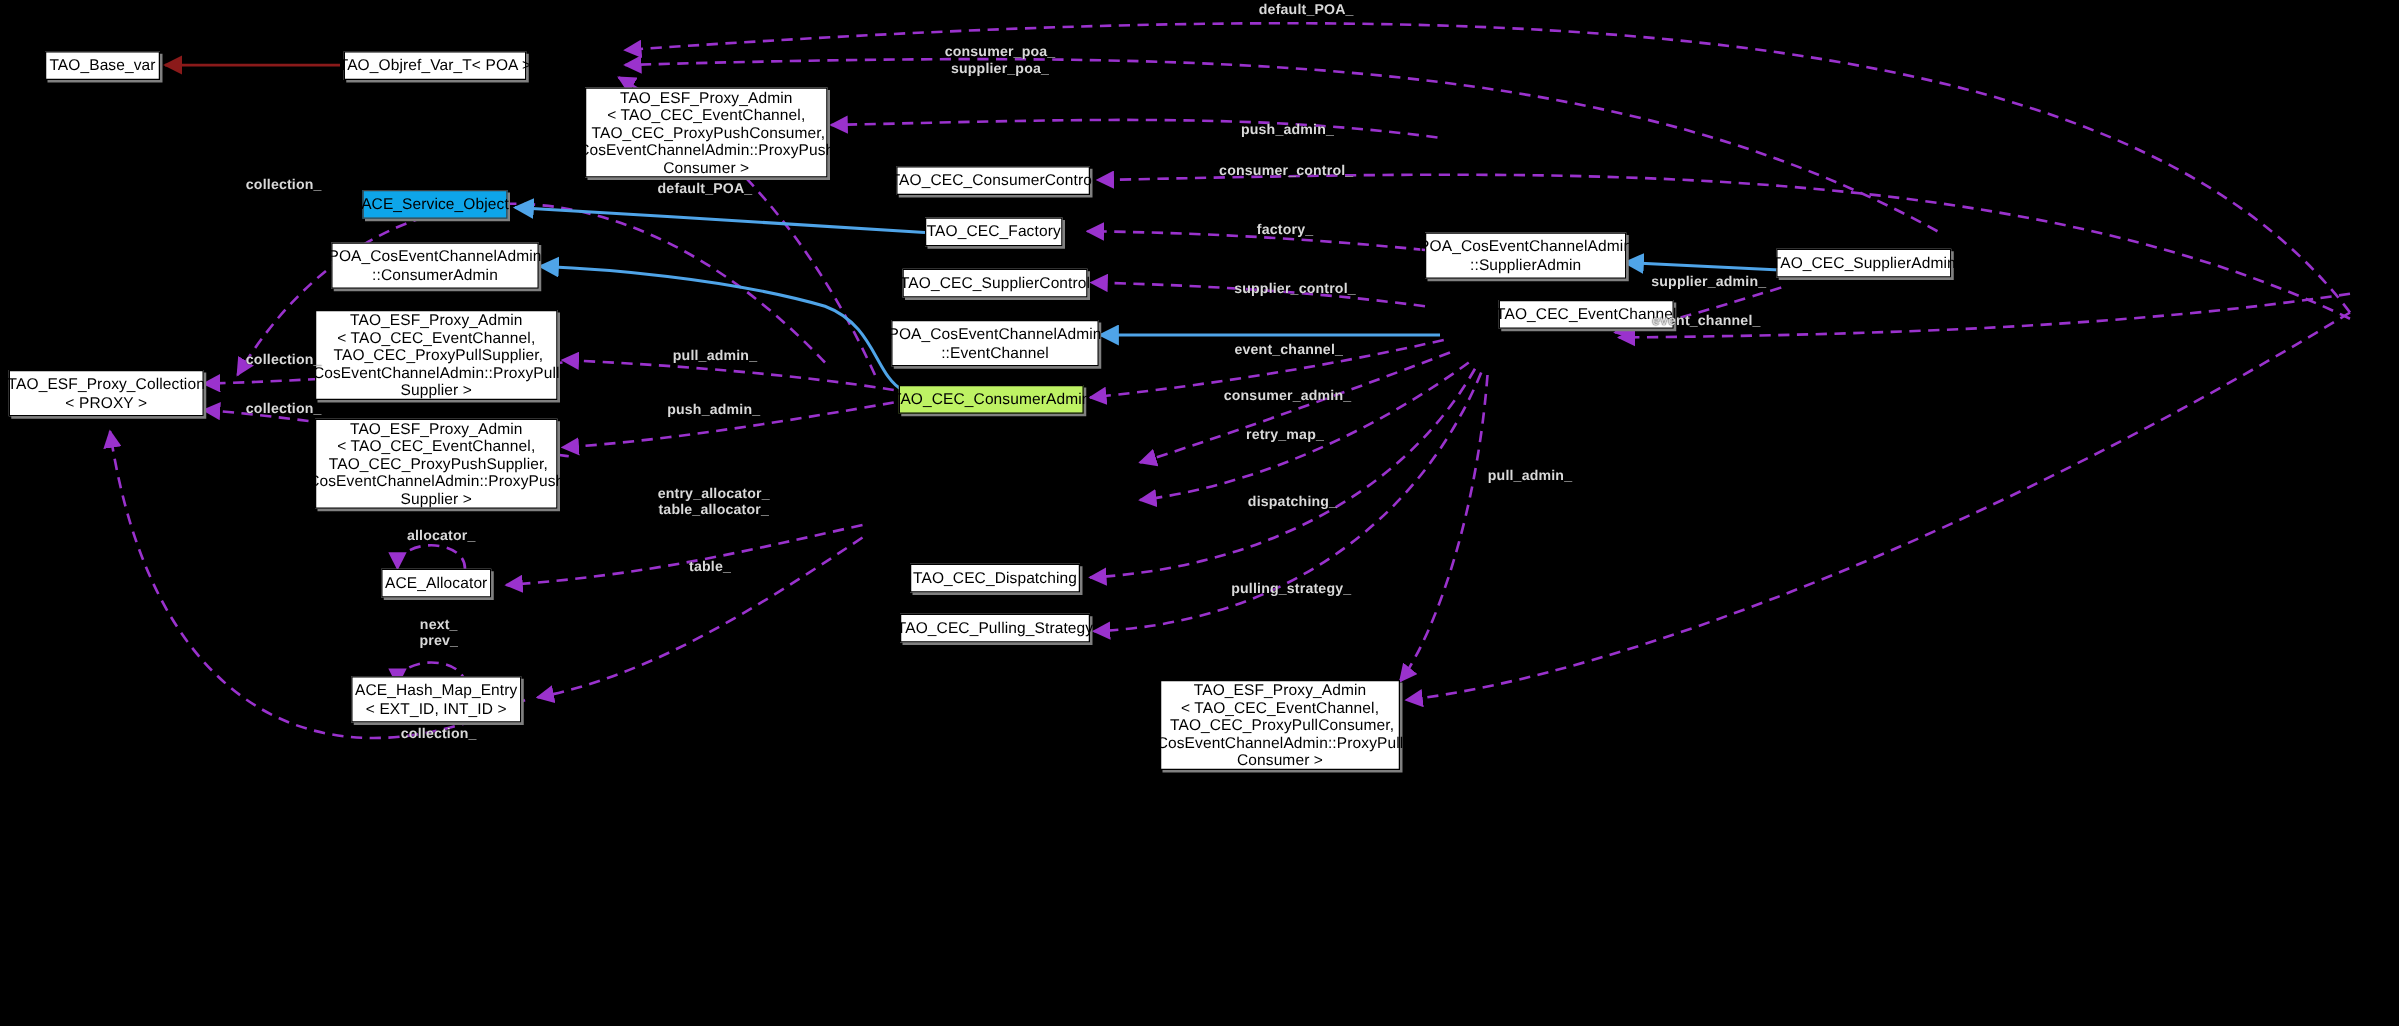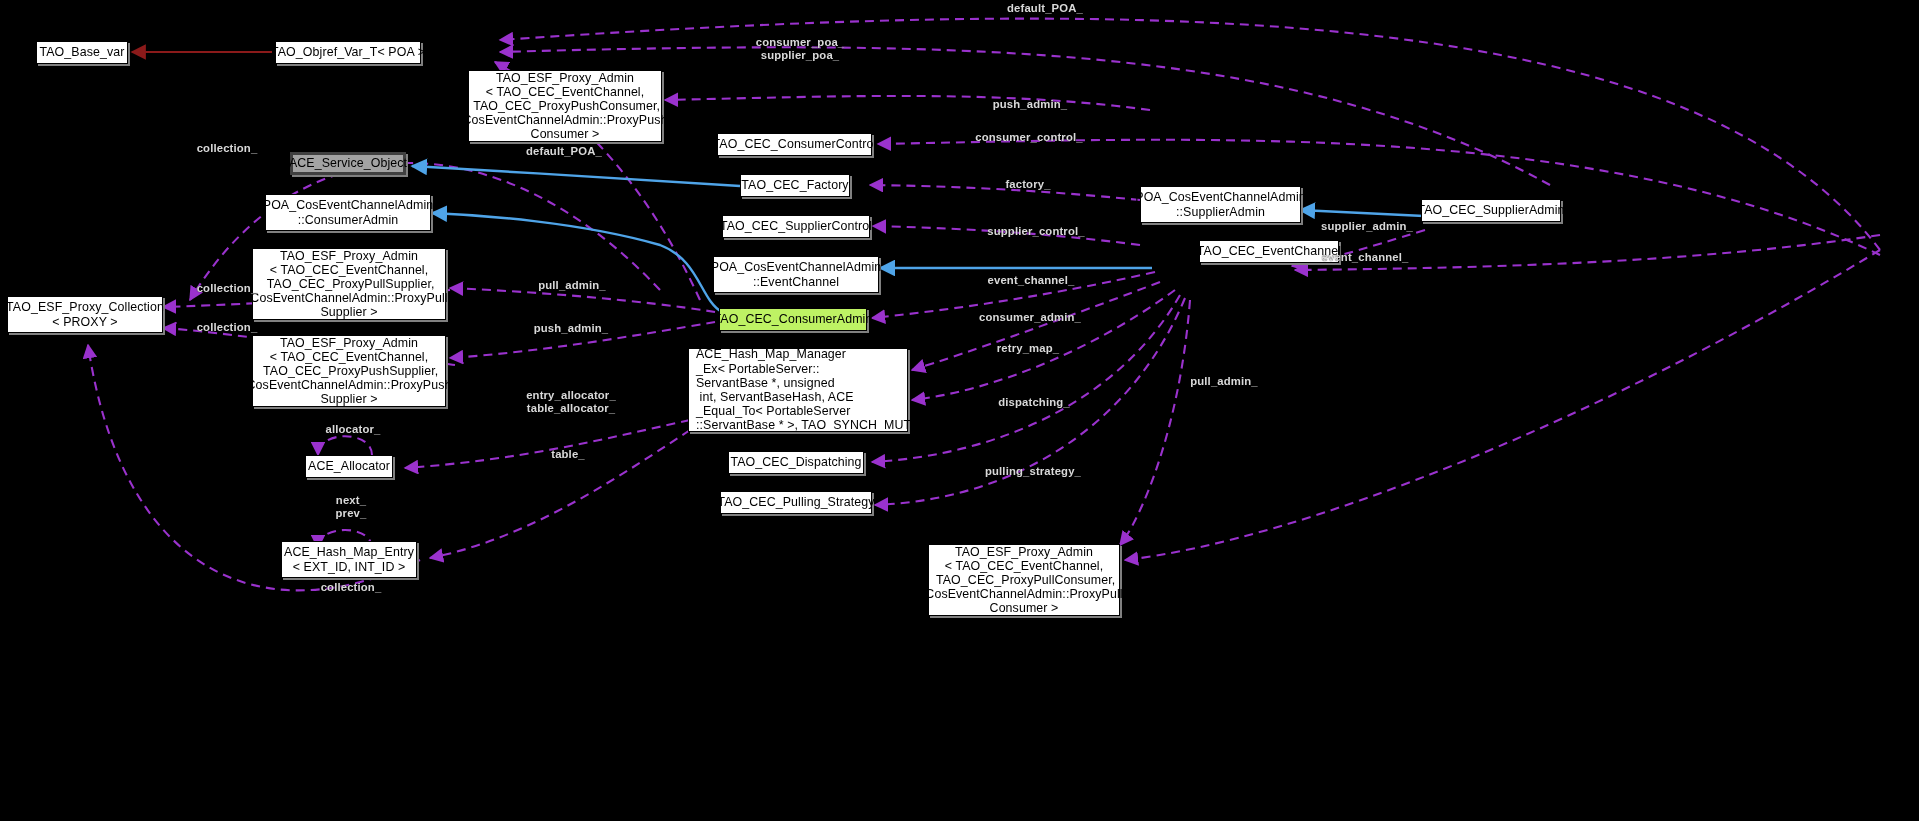--- a/index.html
+++ b/index.html
@@ -18,21 +18,21 @@
     line-height:14.2px;
     text-align:center;
     display:flex;
     align-items:center;
     justify-content:center;
     white-space:pre;
     box-shadow:2px 2px 0 0 #808080;
     letter-spacing:0.1px;
   }
   .node.focus{ background:#bef264; }
-  .node.highlight{ background:#a3a3a3; border:3px solid #404040; color:#000; box-shadow:2px 2px 0 0 #808080;}
+  .node.highlight{ background:#0ea5e9; border:1px solid #404040; color:#000; box-shadow:2px 2px 0 0 #808080;}
   .node span{display:block;}
 
   .elabel{
     position:absolute;
     color:#d9d9d9;
     font-size:11.3px;
     line-height:12.6px;
     white-space:pre;
     text-align:center;
     font-weight:bold;
@@ -149,26 +149,20 @@
 
   <div class="node" style="left:740px; top:174px; width:110px; height:23px;"><span>TAO_CEC_Factory</span></div>
 
   <div class="node" style="left:722px; top:215px; width:148px; height:23px;"><span>TAO_CEC_SupplierControl</span></div>
 
   <div class="node" style="left:713px; top:256px; width:166px; height:37px;"><span>POA_CosEventChannelAdmin
 ::EventChannel</span></div>
 
   <div class="node focus" style="left:719px; top:308px; width:148px; height:23px;"><span>TAO_CEC_ConsumerAdmin</span></div>
 
-  <div class="node" style="left:688px; top:348px; width:220px; height:84px; justify-content:flex-start; text-align:left; padding-left:7px;"><span>ACE_Hash_Map_Manager
-_Ex&lt; PortableServer::
-ServantBase *, unsigned
- int, ServantBaseHash, ACE
-_Equal_To&lt; PortableServer
-::ServantBase * &gt;, TAO_SYNCH_MUTEX &gt;</span></div>
 
   <div class="node" style="left:728px; top:451px; width:136px; height:23px;"><span>TAO_CEC_Dispatching</span></div>
 
   <div class="node" style="left:720px; top:491px; width:152px; height:23px;"><span>TAO_CEC_Pulling_Strategy</span></div>
 
   <div class="node" style="left:928px; top:544px; width:192px; height:72px;"><span>TAO_ESF_Proxy_Admin
 &lt; TAO_CEC_EventChannel,
  TAO_CEC_ProxyPullConsumer,
 CosEventChannelAdmin::ProxyPull
 Consumer &gt;</span></div>

